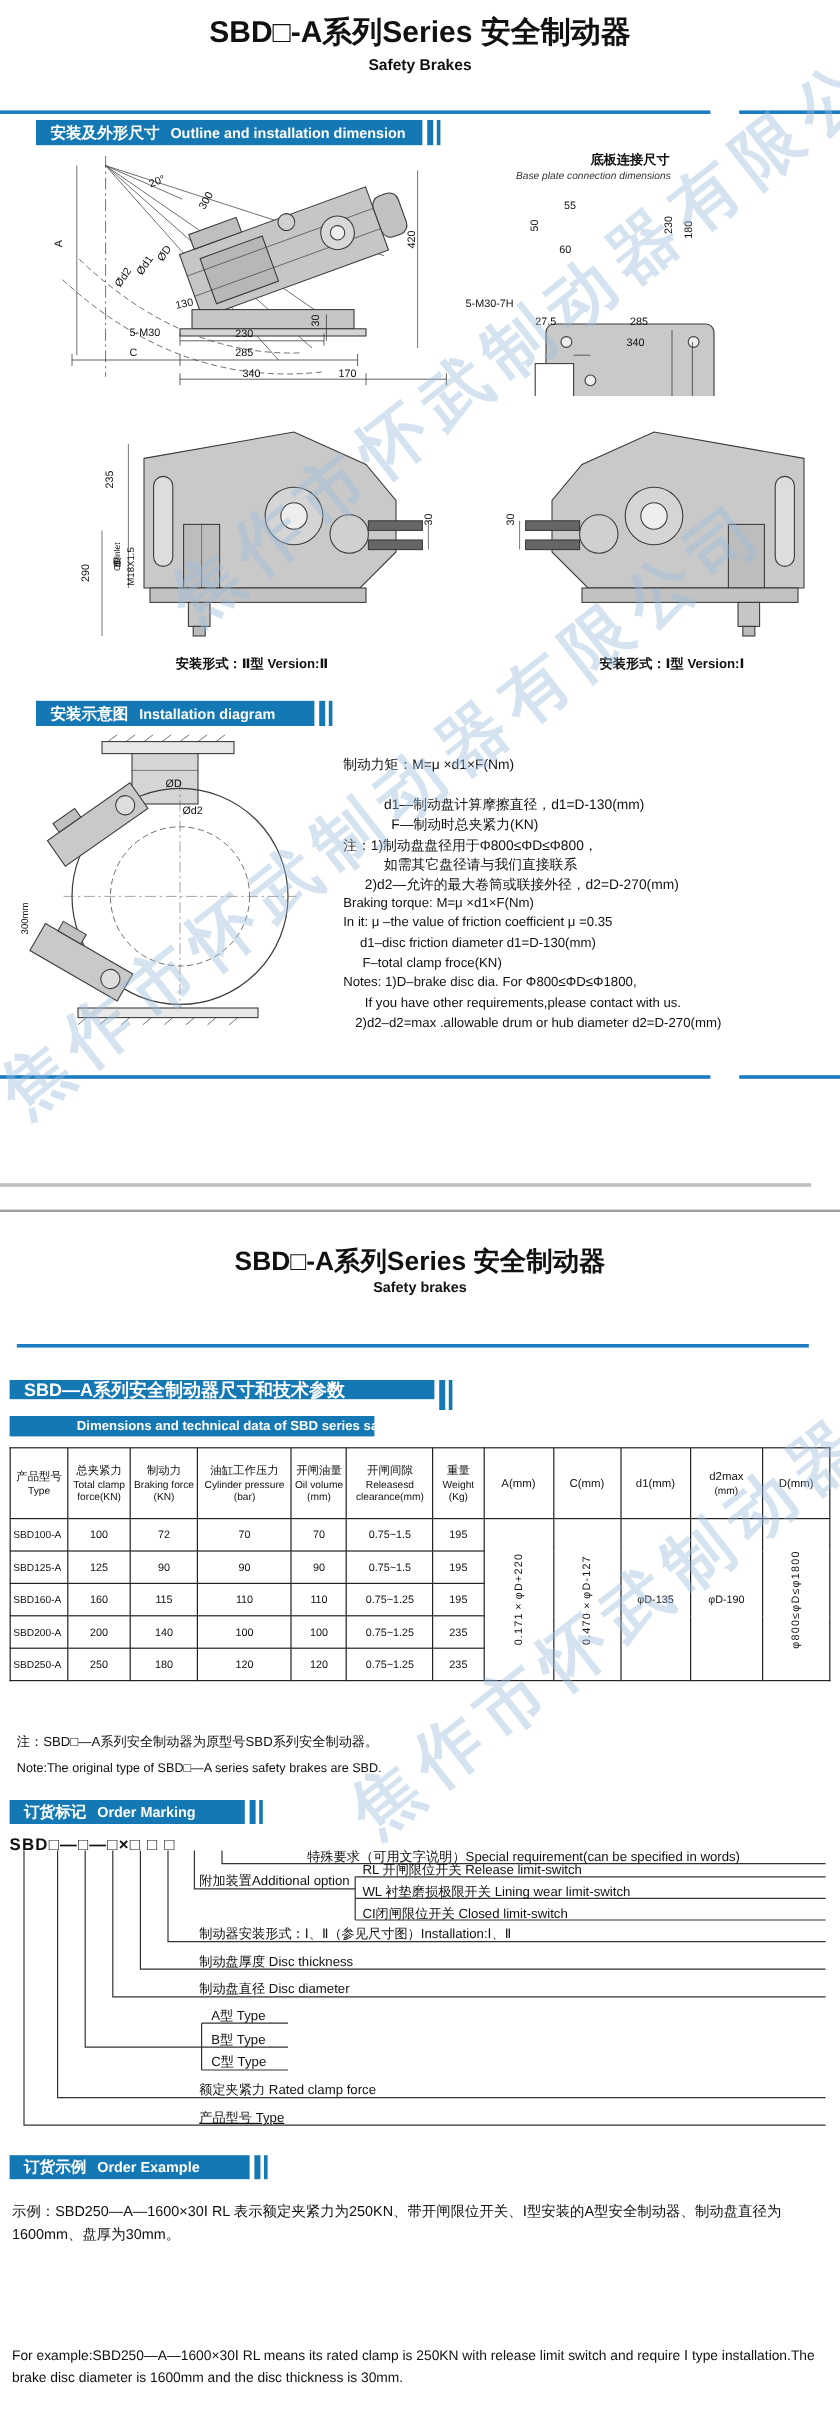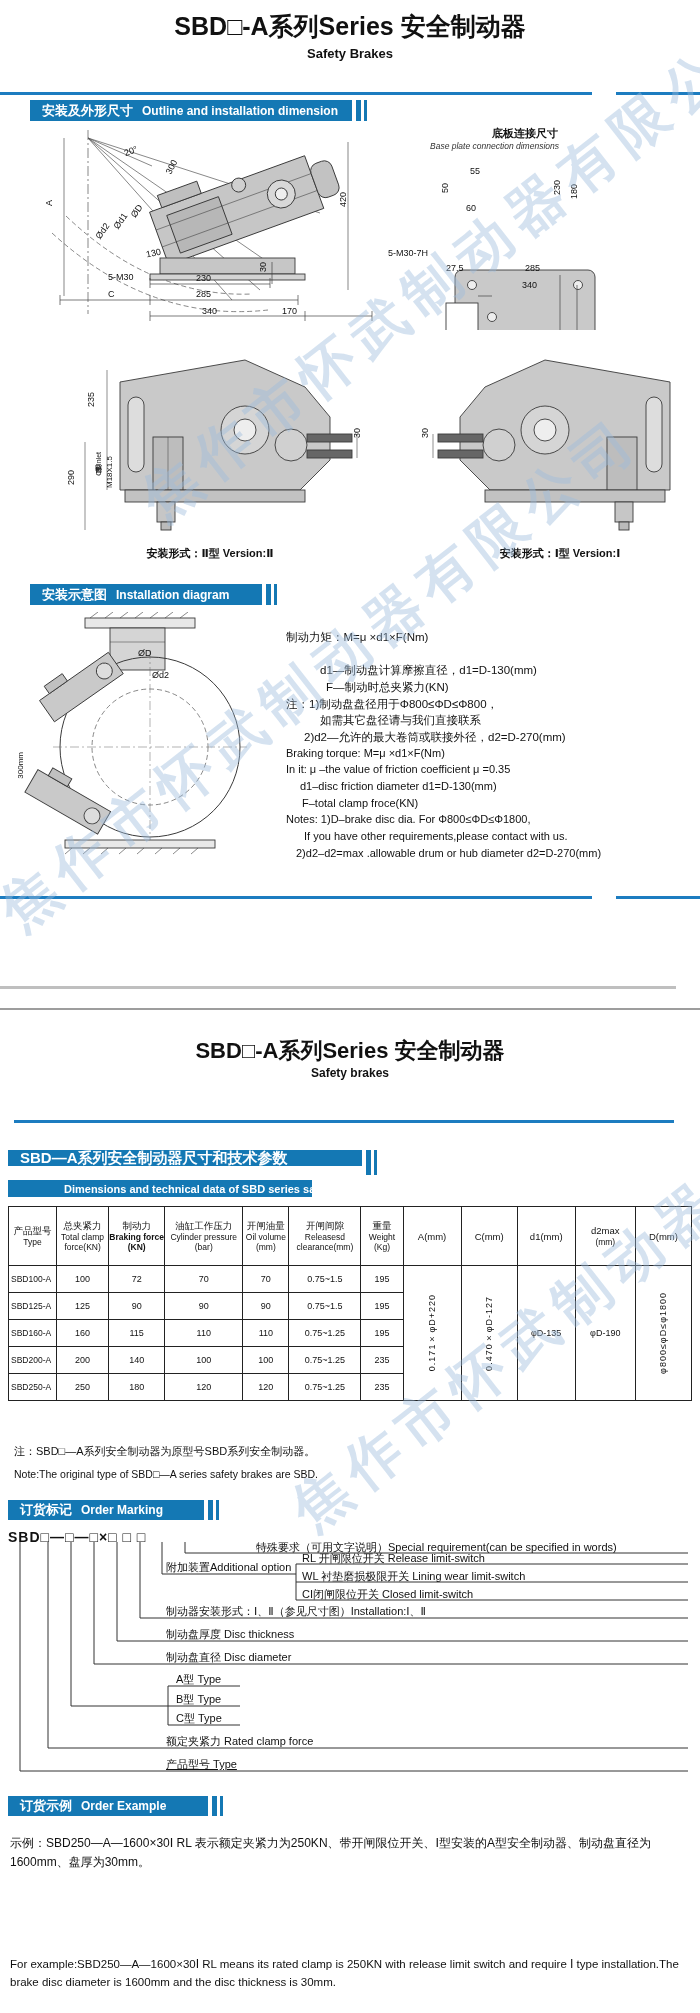--- a/index.html
+++ b/index.html
@@ -286,21 +286,21 @@
       <td>
             <span class="l1">产品型号</span>
             <span class="l2">Type</span>
           </td>
       <td>
             <span class="l1">总夹紧力</span>
             <span class="l2" style="white-space:normal;">Total clamp force(KN)</span>
           </td>
       <td>
             <span class="l1">制动力</span>
-            <span class="l2" style="white-space:normal;font-weight:bold;">Braking force (KN)</span>
+            <span class="l2" style="white-space:normal;">Braking force (KN)</span>
           </td>
       <td>
             <span class="l1">油缸工作压力</span>
             <span class="l2" style="white-space:normal;">Cylinder pressure (bar)</span>
           </td>
       <td>
             <span class="l1">开闸油量</span>
             <span class="l2" style="white-space:normal;">Oil volume (mm)</span>
           </td>
       <td>

